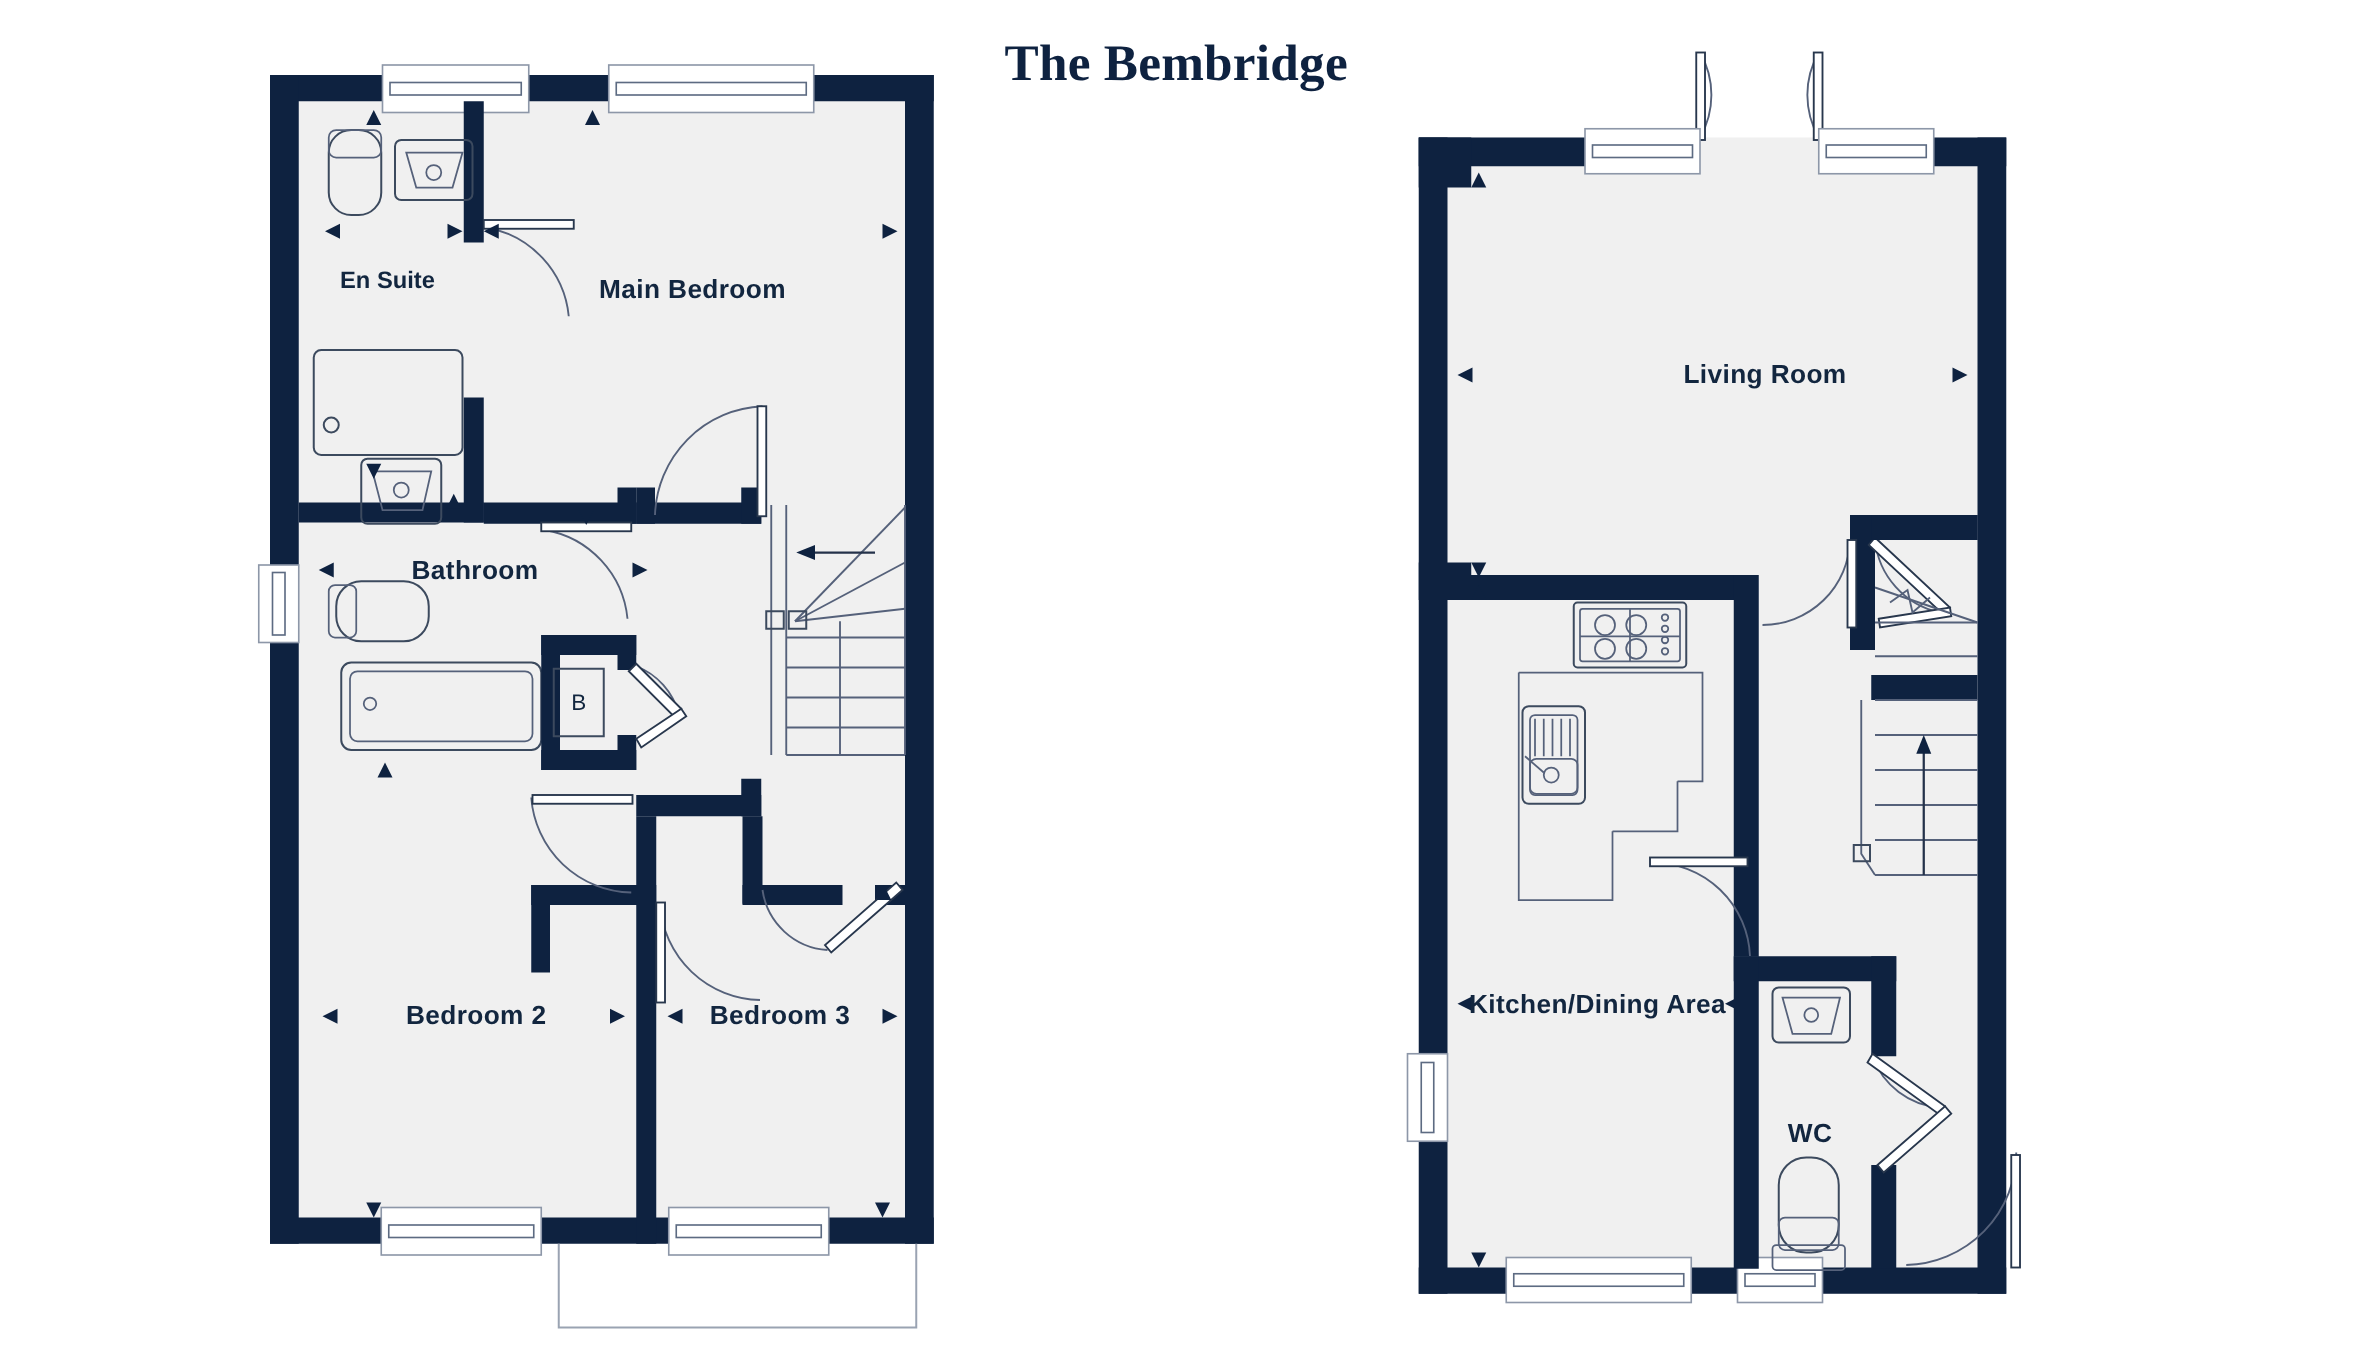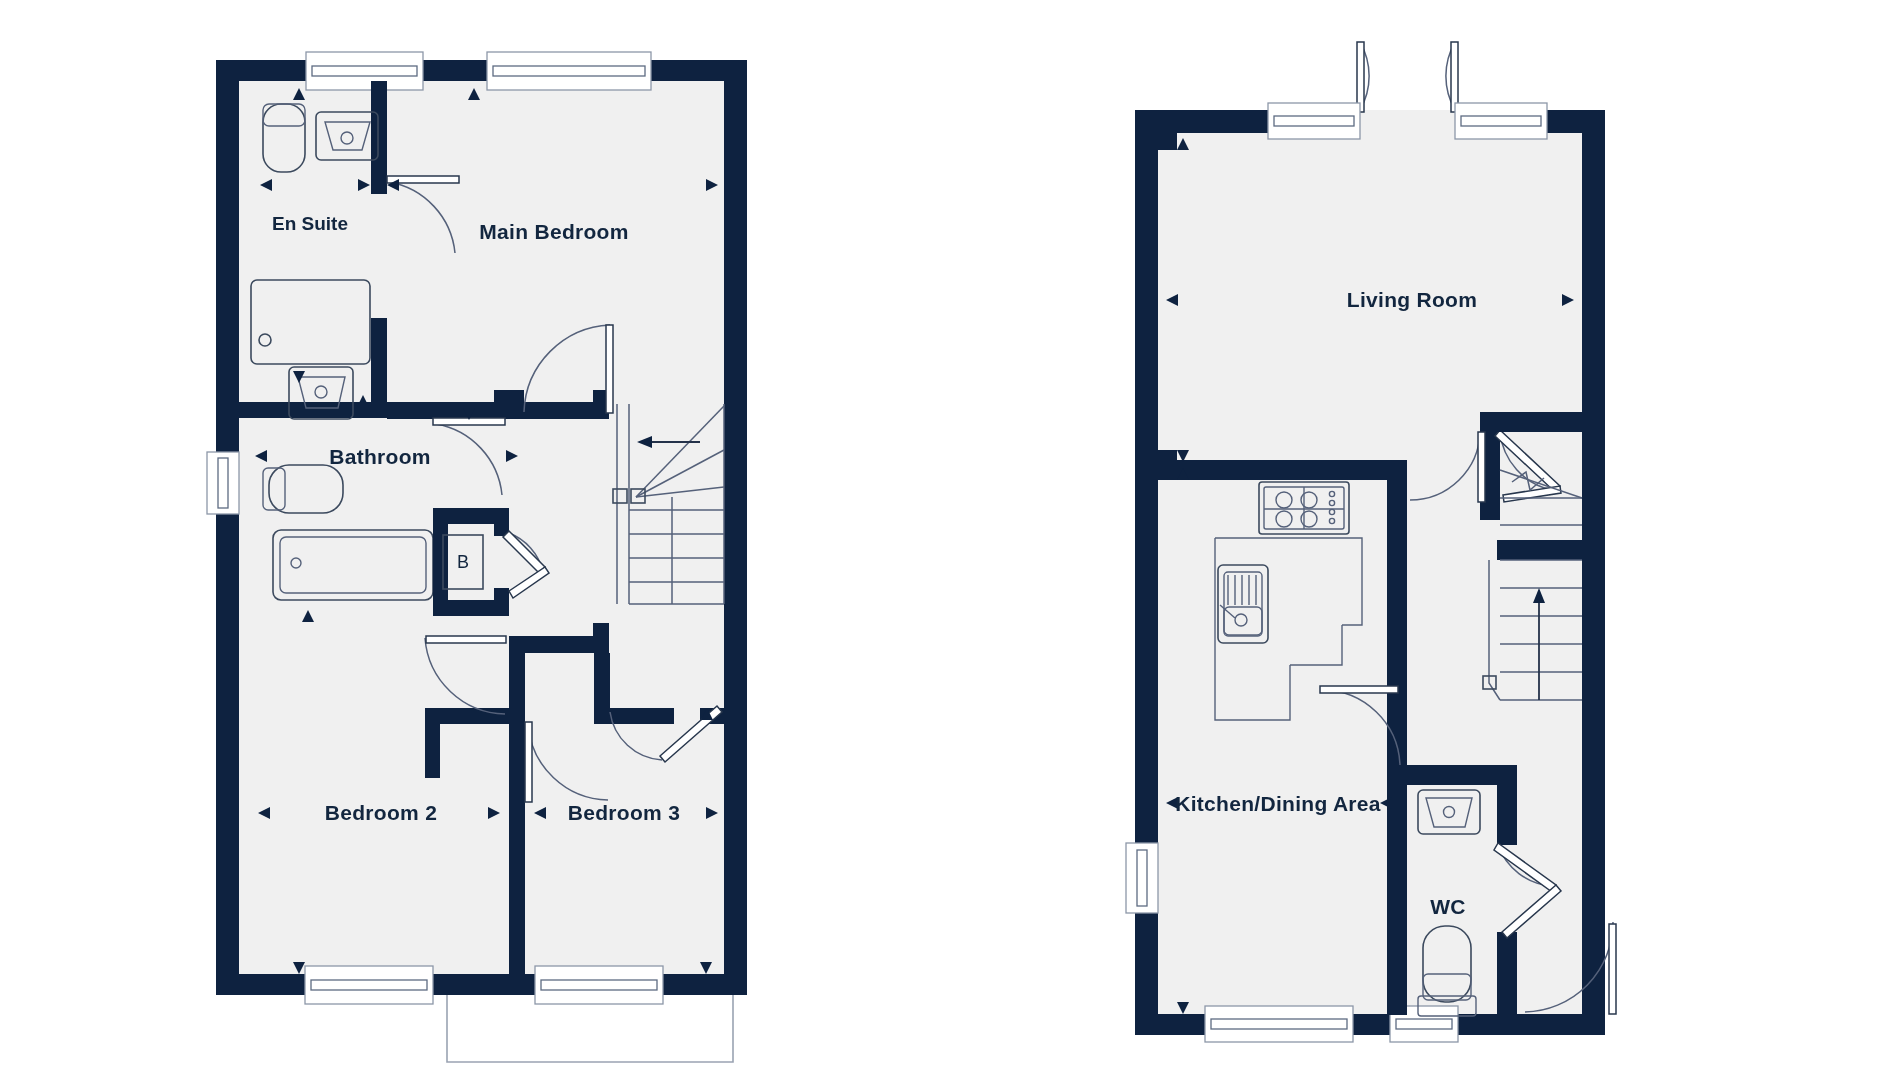--- a/index.html
+++ b/index.html
@@ -76,20 +76,21 @@
   .arrowmark { fill: #0e2240; }
   .stairline { fill: none; stroke: #55617a; stroke-width: 1.5; }
   .stairarrow { fill: none; stroke: #24324a; stroke-width: 1.8; }
   .porch { fill: none; stroke: #9aa3b2; stroke-width: 1.6; }
 </style>
 </head>
 <body>
 
 <div id="plan-page">
 
+  <div class="plan-title">The Bembridge</div>
 
   <svg id="floor-first" class="floor-svg" width="800" height="1079" viewBox="0 0 800 1079">
 
     <rect class="floorfill" x="216" y="60" width="530" height="930"></rect>
 
     <g>
       <rect class="wall" x="216" y="60" width="531" height="21"></rect>
       <rect class="wall" x="216" y="60" width="23" height="935"></rect>
       <rect class="wall" x="724" y="60" width="23" height="935"></rect>
       <rect class="wall" x="216" y="974" width="531" height="21"></rect>

